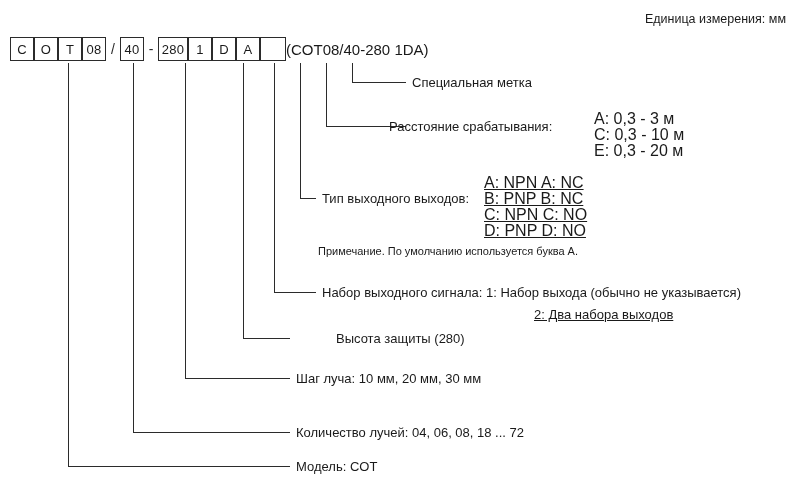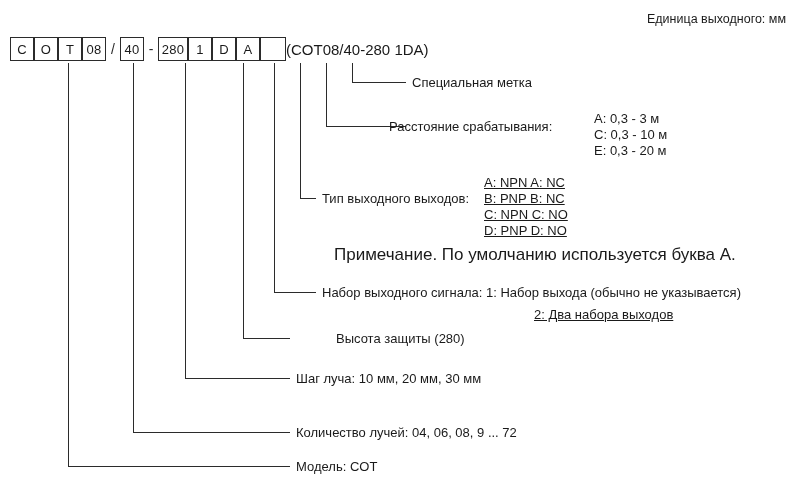--- a/index.html
+++ b/index.html
@@ -73,36 +73,35 @@
     pointer-events: none;
   }
 
   
   .lbl {
     font-size: 13px;
     line-height: 15px;
     white-space: nowrap;
   }
   .multi {
-    font-size: 13px;
+    font-size: 16px;
     line-height: 16px;
     white-space: nowrap;
   }
   .note {
-    font-size: 17px;
+    font-size: 11px;
     white-space: nowrap;
-    margin-left: 16px;
   }
 </style>
 </head>
 <body>
 
 <div id="stage">
 
-  <div class="abs units-note">Единица выходного: мм</div>
+  <div class="abs units-note">Единица измерения: мм</div>
 
   <div class="abs code-row">
     <div class="box">C</div>
     <div class="box">O</div>
     <div class="box">T</div>
     <div class="box">08</div>
     <div class="sep">/</div>
     <div class="box">40</div>
     <div class="sep">-</div>
     <div class="box wide">280</div>
@@ -152,17 +151,17 @@
   </div>
   <div class="abs note" style="left:318px; top:245px;">Примечание. По умолчанию используется буква A.</div>
 
   <div class="abs lbl" style="left:322px; top:285px;">Набор выходного сигнала: 1: Набор выхода (обычно не указывается)</div>
   <div class="abs lbl" style="left:534px; top:307px;text-decoration:underline;">2: Два набора выходов</div>
 
   <div class="abs lbl" style="left:296px; top:331px;margin-left:40px;">Высота защиты (280)</div>
 
   <div class="abs lbl" style="left:296px; top:371px;">Шаг луча: 10 мм, 20 мм, 30 мм</div>
 
-  <div class="abs lbl" style="left:296px; top:425px;">Количество лучей: 04, 06, 08, 9 ... 72</div>
+  <div class="abs lbl" style="left:296px; top:425px;">Количество лучей: 04, 06, 08, 18 ... 72</div>
 
   <div class="abs lbl" style="left:296px; top:459px;">Модель: COT</div>
 
 </div>
 
 </body></html>

